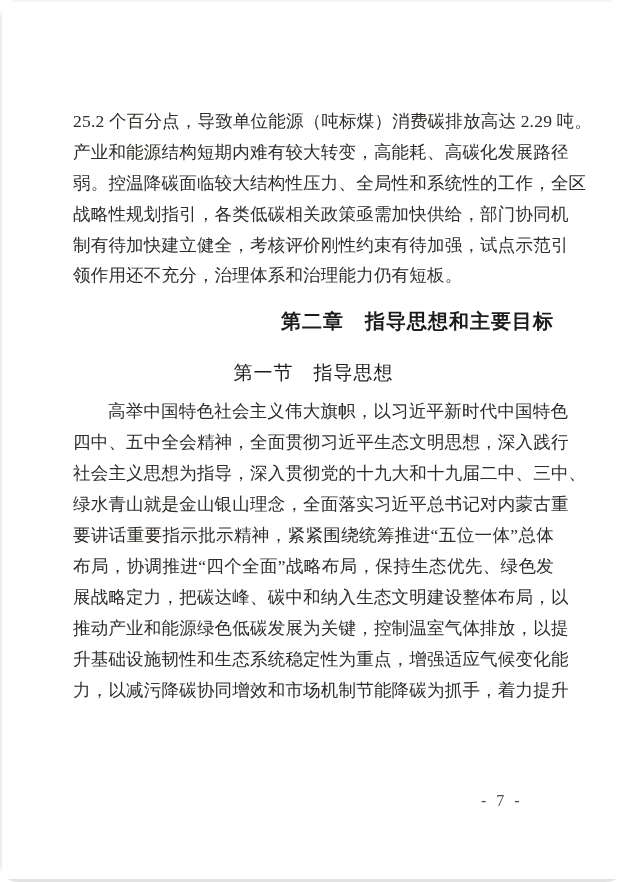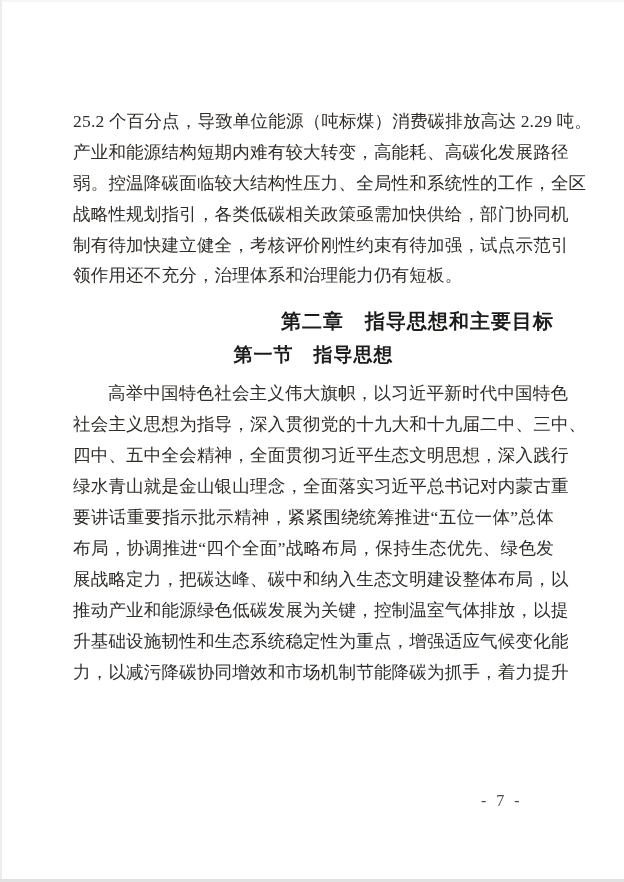--- a/index.html
+++ b/index.html
@@ -8,20 +8,21 @@
     background: #ffffff;
   }
   .page {
     position: relative;
     width: 624px;
     height: 882px;
     background: var(--page-bg, #ffffff);
     overflow: hidden;
     font-family: "Liberation Serif", "DejaVu Serif", serif;
     color: var(--text-color, #2f2c29);
+    border-radius: 18px;
   }
   
   .edge-left {
     position: absolute;
     left: 0; top: 0;
     width: 2px; height: 100%;
     background: #ededed;
   }
   .edge-top {
     position: absolute;
@@ -65,26 +66,26 @@
     height: 31px;
     line-height: 31px;
     text-align: right;
     font-family: "Liberation Sans", "DejaVu Sans", sans-serif;
     font-weight: 700;
     font-size: 20px;
     letter-spacing: 1px;
     color: var(--heading-color, #1e1c1a);
   }
   .section {
-    margin: 2px 0 0 0;
+    margin: 20px 0 0 0;
     height: 31px;
     line-height: 31px;
     text-align: center;
     font-family: "Liberation Serif", "DejaVu Serif", serif;
-    font-weight: 700;
+    font-weight: 400;
     font-size: 19px;
     letter-spacing: 1px;
     color: var(--heading-color, #1e1c1a);
   }
   .para-2 {
     margin-top: 8px;
   }
   .page-number {
     position: absolute;
     top: 792px;
@@ -115,22 +116,22 @@
         <div class="line">制有待加快建立健全，考核评价刚性约束有待加强，试点示范引</div>
         <div class="line line-end">领作用还不充分，治理体系和治理能力仍有短板。</div>
       </div>
 
     <h2 class="chapter">第二章　指导思想和主要目标</h2>
 
     <h3 class="section">第一节　指导思想</h3>
 
     <div class="body-text para-2">
         <div class="line line-indent">高举中国特色社会主义伟大旗帜，以习近平新时代中国特色</div>
+        <div class="line">四中、五中全会精神，全面贯彻习近平生态文明思想，深入践行</div>
         <div class="line">社会主义思想为指导，深入贯彻党的十九大和十九届二中、三中、</div>
-        <div class="line">四中、五中全会精神，全面贯彻习近平生态文明思想，深入践行</div>
         <div class="line">绿水青山就是金山银山理念，全面落实习近平总书记对内蒙古重</div>
         <div class="line">要讲话重要指示批示精神，紧紧围绕统筹推进“五位一体”总体</div>
         <div class="line">布局，协调推进“四个全面”战略布局，保持生态优先、绿色发</div>
         <div class="line">展战略定力，把碳达峰、碳中和纳入生态文明建设整体布局，以</div>
         <div class="line">推动产业和能源绿色低碳发展为关键，控制温室气体排放，以提</div>
         <div class="line">升基础设施韧性和生态系统稳定性为重点，增强适应气候变化能</div>
         <div class="line">力，以减污降碳协同增效和市场机制节能降碳为抓手，着力提升</div>
       </div>
 
   </div>

